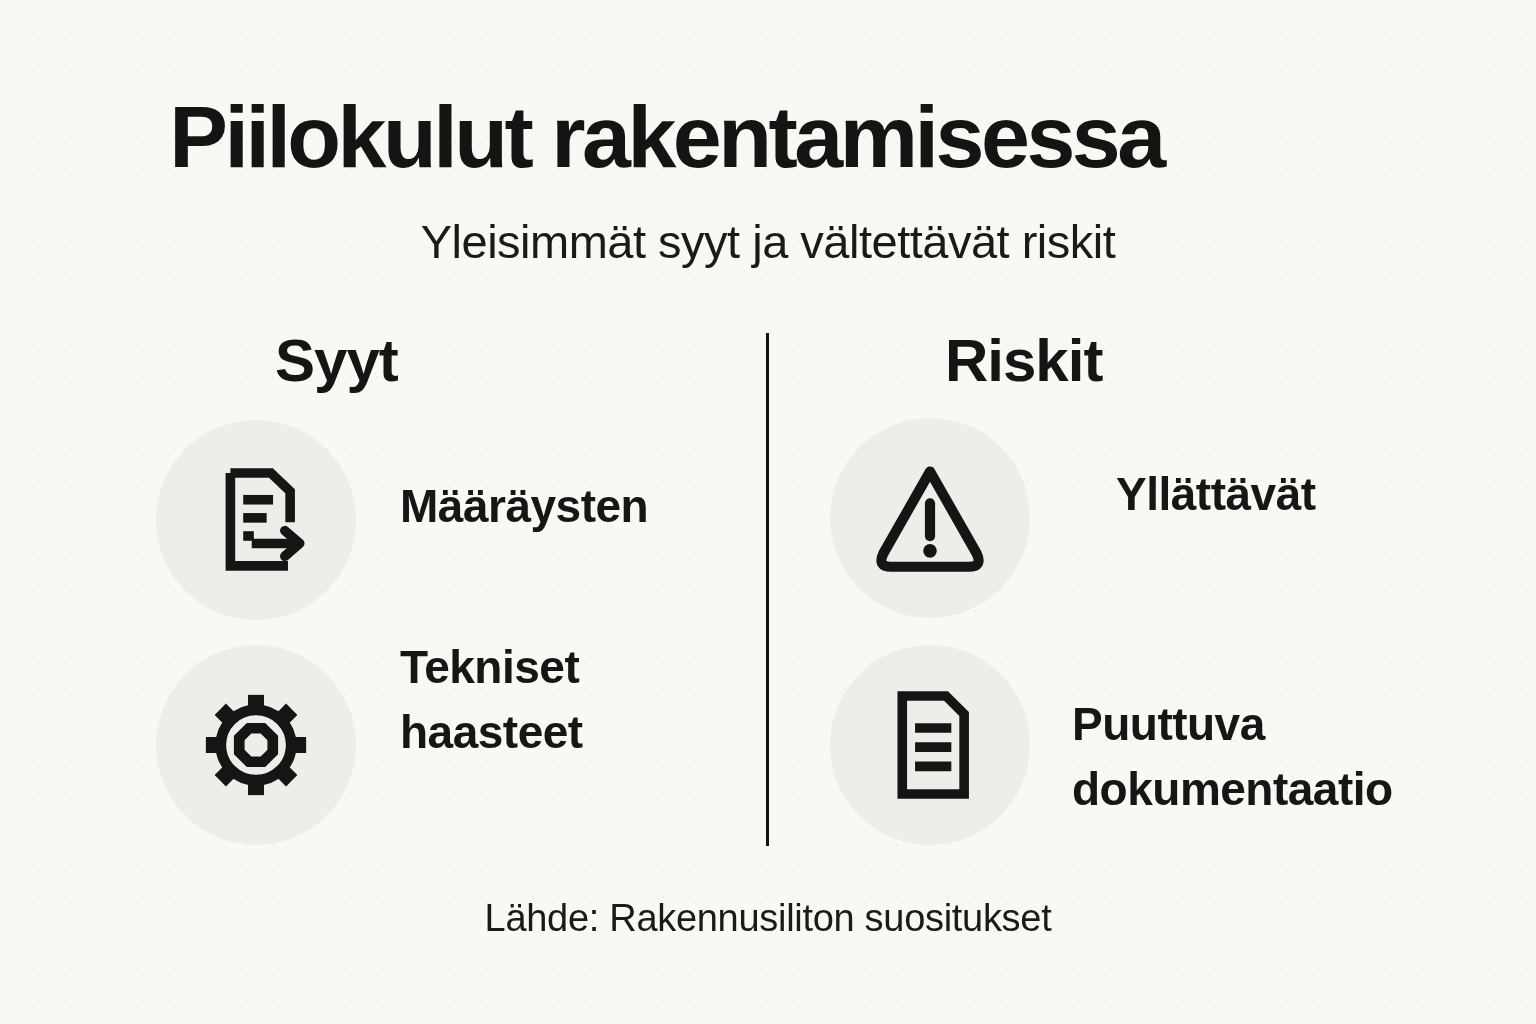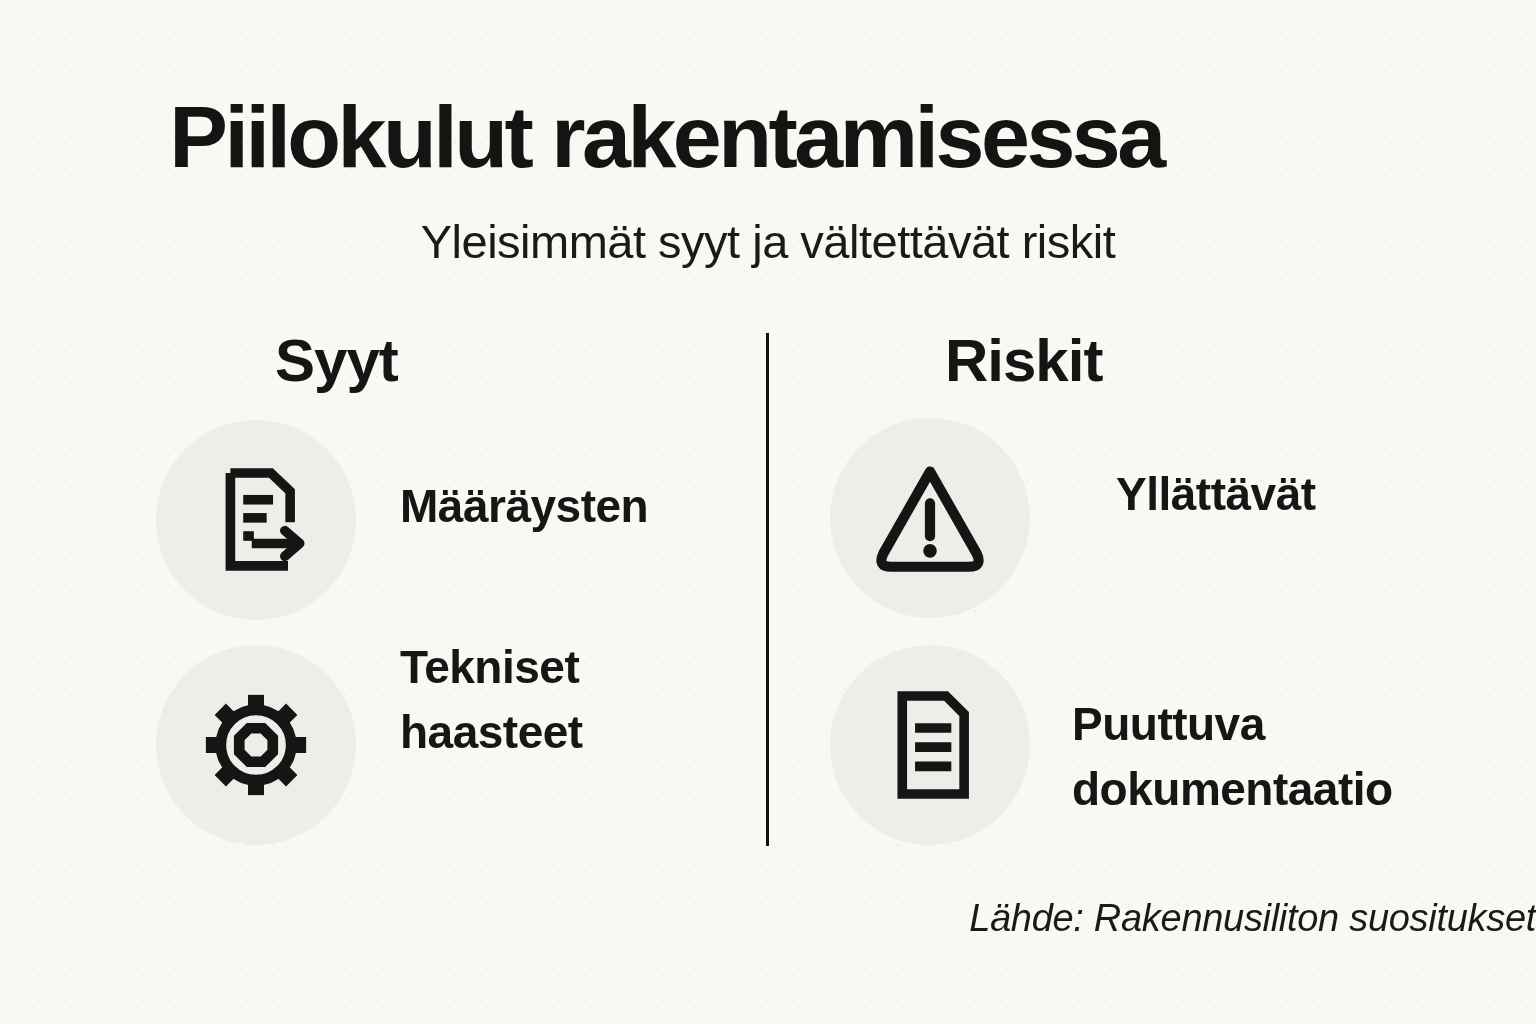--- a/index.html
+++ b/index.html
@@ -56,24 +56,23 @@
     line-height:65px;color:#161616;
     white-space:nowrap;
   }
   .lab-l1{left:400px;top:450px;margin-top:24px;}
   .lab-l2{left:400px;top:635px;}
   .lab-r1{left:1072px;top:462px;margin-left:44px;}
   .lab-r2{left:1072px;top:692px;}
   .item-label span{display:block;}
   .source-note{
     position:absolute;left:0;top:897px;width:1536px;
-    text-align:right;
+    text-align:center;
     font-size:38px;font-weight:400;letter-spacing:-0.3px;
     color:#1a1a1a;
-    font-style:italic;
   }
   .icon-svg{display:block;}
 </style>
 </head>
 <body>
 
 <div class="canvas">
 
   <div class="page-title">Piilokulut rakentamisessa</div>
   <div class="page-subtitle">Yleisimmät syyt ja vältettävät riskit</div>

